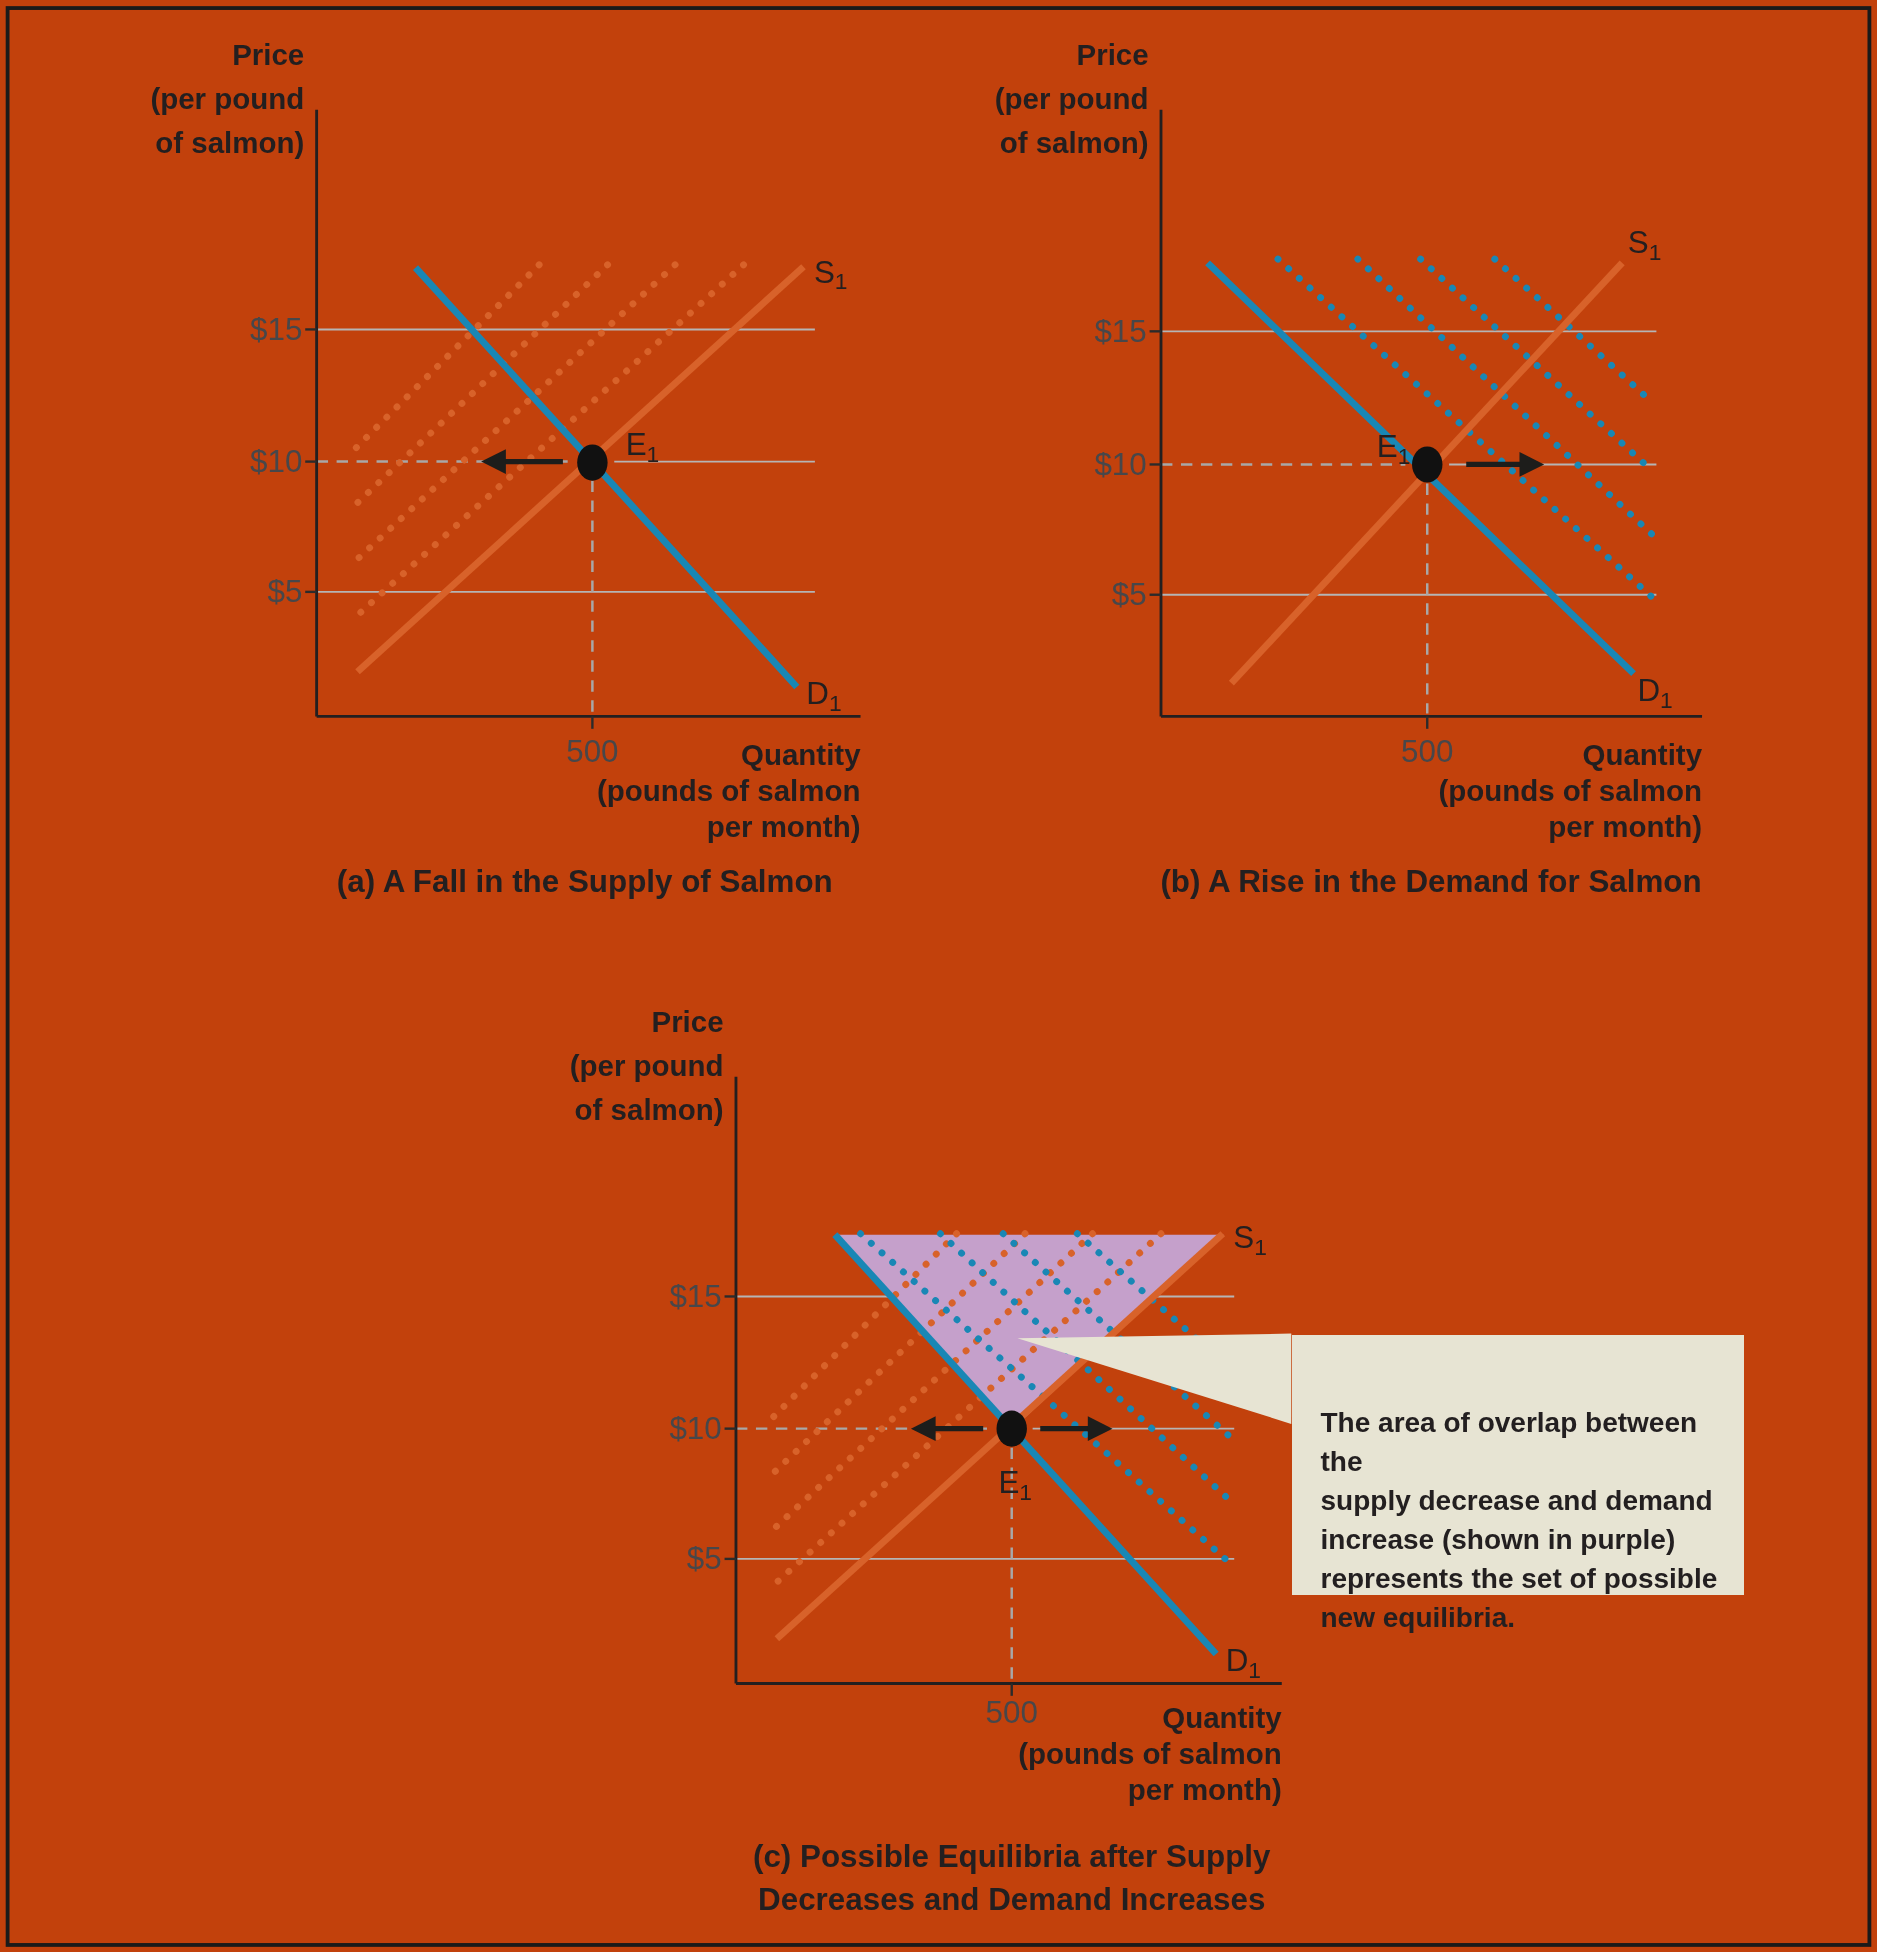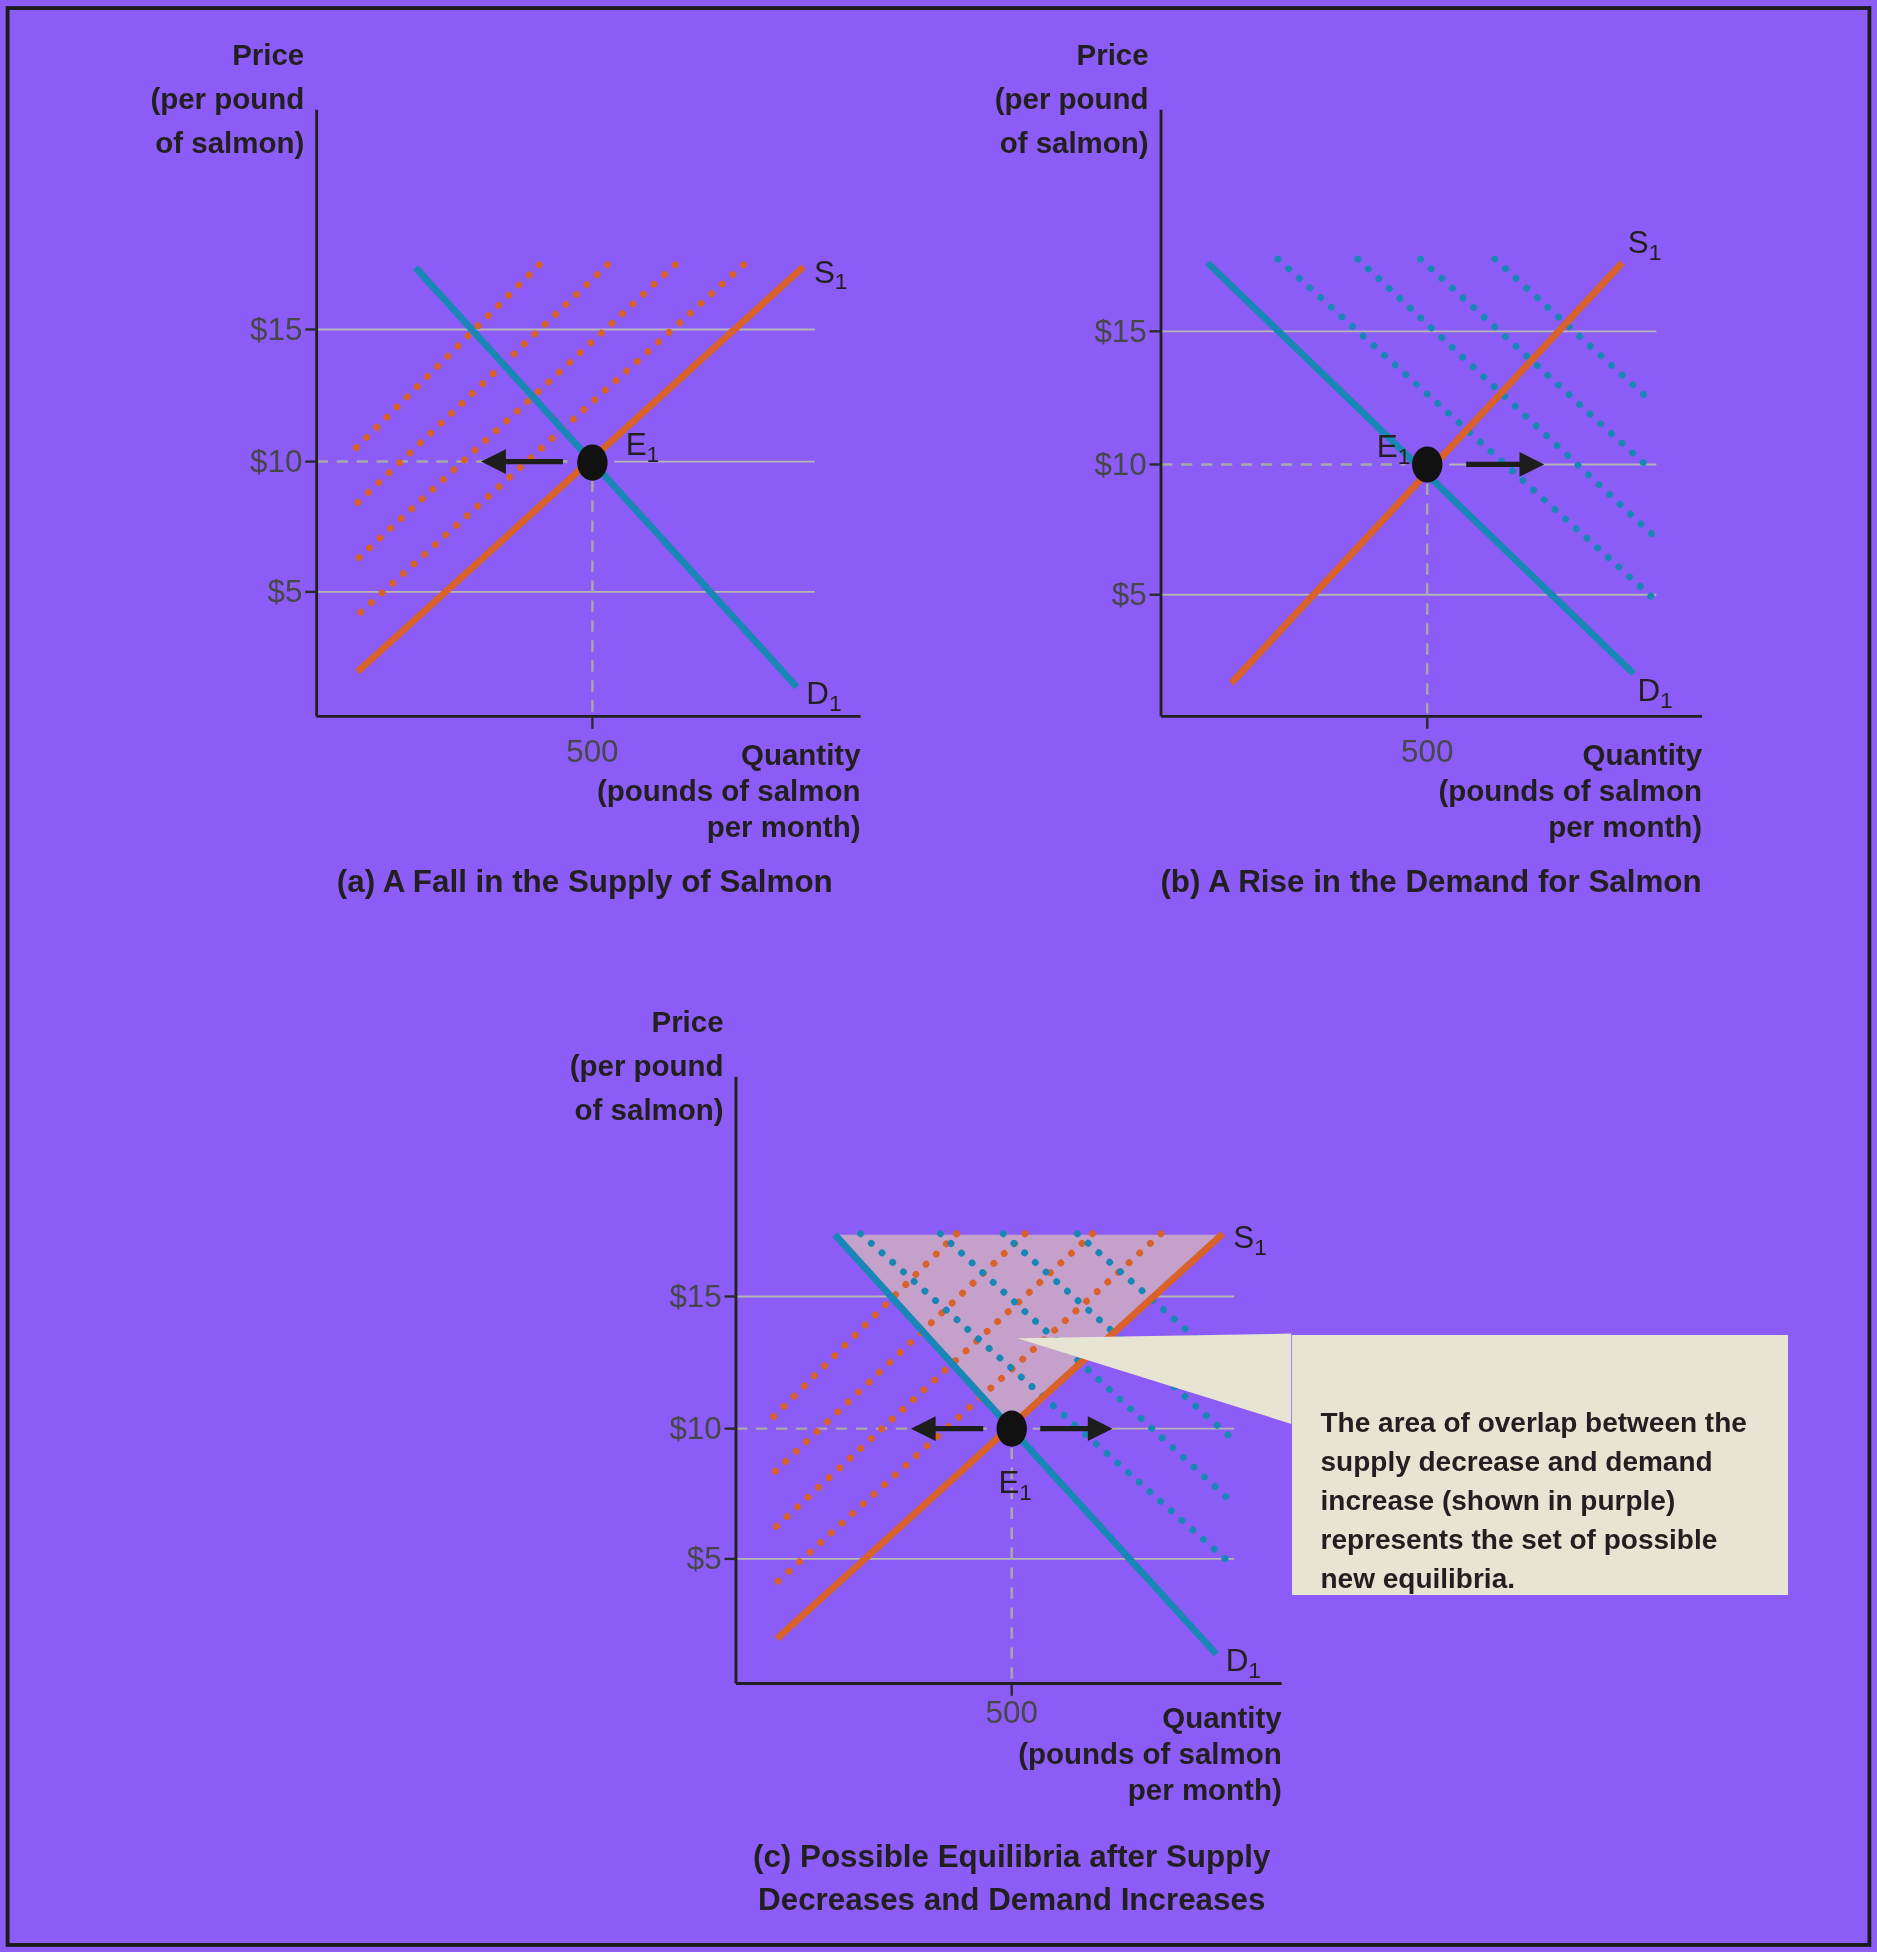--- a/index.html
+++ b/index.html
@@ -1,35 +1,35 @@
 <!DOCTYPE html>
 <html style="font-size:15px"><head>
 <meta charset="utf-8">
 <style>
   html,body{margin:0;padding:0;background:#fff;}
-  .stage{position:relative;width:1877px;height:1953px;background:#8b5cf6;
+  .stage{position:relative;width:1877px;height:1953px;background:#c2410c;
          font-family:"Liberation Sans",sans-serif;overflow:hidden;}
   svg{position:absolute;left:0;top:0;}
   svg text{font-family:"Liberation Sans",sans-serif;}
   .t-bold{font-weight:bold;font-size:31px;fill:#231f20;}
   .t-tick{font-size:33px;fill:#47474a;}
   .t-cap{font-weight:bold;font-size:33px;fill:#231f20;}
   .t-curve{font-size:33px;fill:#231f20;}
   .t-sub{font-size:24px;}
   .axis{stroke:#231f20;stroke-width:3;}
   .grid{stroke:#b5b5b5;stroke-width:2;}
   .dash{stroke:#a8a8a8;stroke-width:2.6;stroke-dasharray:12 9;fill:none;}
   .tickmark{stroke:#2b2b2b;stroke-width:2.5;}
   .supply{stroke:#d8622a;stroke-width:7.2;fill:none;}
   .demand{stroke:#1987b5;stroke-width:7.2;fill:none;}
   .dot-o{stroke:#d8622a;stroke-width:7.2;fill:none;stroke-linecap:round;stroke-dasharray:0.1 15;}
   .dot-b{stroke:#1987b5;stroke-width:7.2;fill:none;stroke-linecap:round;stroke-dasharray:0.1 15;}
   .arrow{stroke:#1d1d1b;stroke-width:5.5;}
   .arrowhead{fill:#1d1d1b;}
-  .callout{position:absolute;left:1292px;top:1335px;width:496px;height:260px;
+  .callout{position:absolute;left:1292px;top:1335px;width:452px;height:260px;
            background:#e7e4d3;box-sizing:border-box;padding:28.5px 17px 0 28.5px;
            font-weight:bold;font-size:28px;line-height:39px;color:#231f20;
            white-space:pre-line;z-index:3;}
 </style>
 </head>
 <body>
 
 <div class="stage">
 
 <svg width="1877" height="1953" viewBox="0 0 1974 2053">

